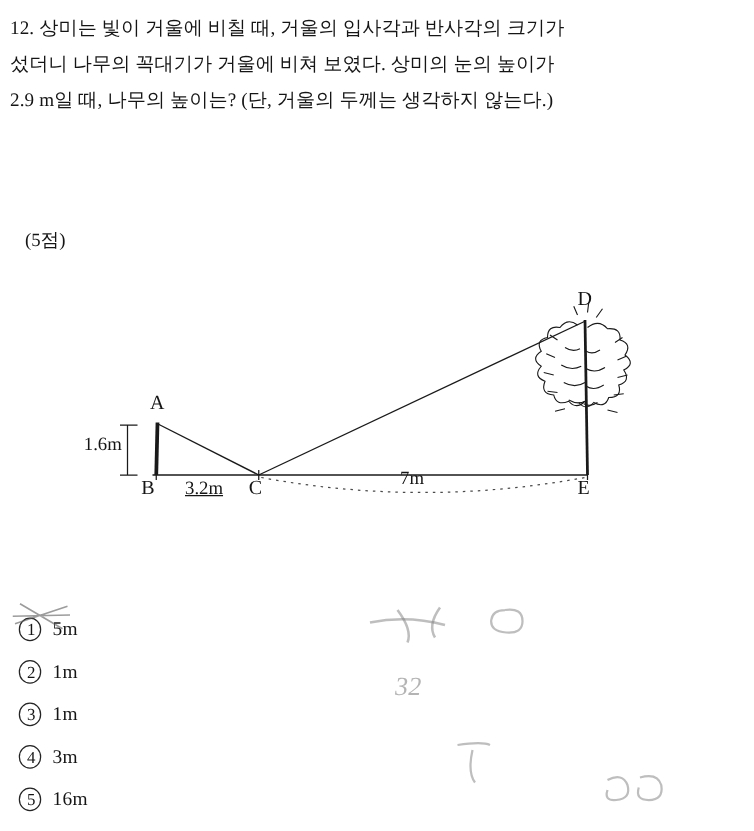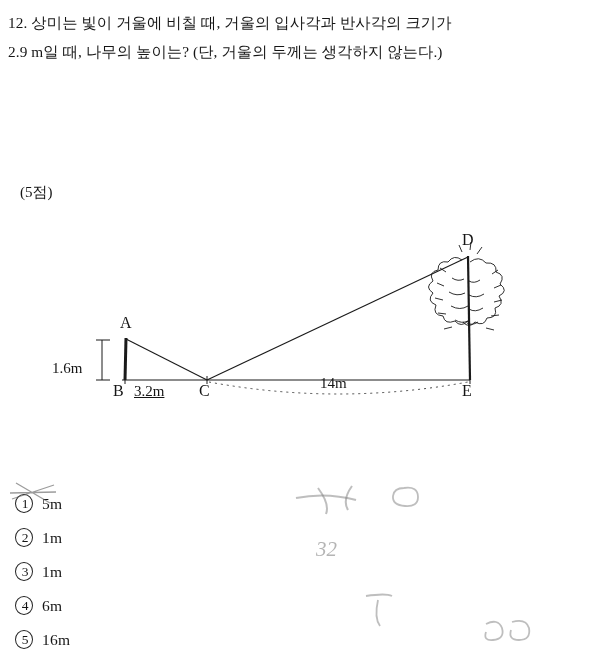--- a/index.html
+++ b/index.html
@@ -128,20 +128,21 @@
     font-style: italic;
   }
 </style>
 </head>
 <body>
 
 <div id="page">
 
   <div class="question">
     <div class="qline">12. 상미는 빛이 거울에 비칠 때, 거울의 입사각과 반사각의 크기가</div>
+    <div class="qline">섰더니 나무의 꼭대기가 거울에 비쳐 보였다. 상미의 눈의 높이가</div>
     <div class="qline">2.9 m일 때, 나무의 높이는? (단, 거울의 두께는 생각하지 않는다.)</div>
   </div>
   <div class="points">(5점)</div>
 
   <div id="figure">
     <svg width="603" height="195" viewBox="0 0 603 195">
 
       <line x1="122" y1="152" x2="470" y2="152" stroke="#1a1a1a" stroke-width="1.1"></line>
 
       <line x1="126" y1="110" x2="125" y2="152" stroke="#1a1a1a" stroke-width="3"></line>
@@ -178,23 +179,23 @@
         <path d="M462 24 l-3 -7 M470 22 l1 -8 M477 26 l5 -7"></path>
       </g>
     </svg>
 
     <div class="fig-label big" style="left:120px; top:86px;">A</div>
     <div class="fig-label big" style="left:113px; top:154px;">B</div>
     <div class="fig-label big" style="left:199px; top:154px;">C</div>
     <div class="fig-label big" style="left:462px; top:3px;">D</div>
     <div class="fig-label big" style="left:462px; top:154px;">E</div>
 
-    <div class="fig-label" style="left:52px; top:120px;margin-top:12px;">1.6m</div>
-    <div class="fig-label" style="left:134px; top:155px;text-decoration:underline;">3.2m</div>
-    <div class="fig-label" style="left:320px; top:147px;">14m</div>
+    <div class="fig-label" style="left:67px; top:120px;">1.6m</div>
+    <div class="fig-label" style="left:148px; top:155px;text-decoration:underline;">3.2m</div>
+    <div class="fig-label" style="left:320px; top:147px;">7m</div>
   </div>
 
   <div id="choices">
     <div class="choice">
       <span class="circnum">
         <span class="ring"></span>
         <span class="num">1</span>
       </span>
       <span class="val">5m</span>
       <svg id="scribble1" viewBox="0 0 48 30">
@@ -213,21 +214,21 @@
         <span class="ring"></span>
         <span class="num">3</span>
       </span>
       <span class="val">1m</span>
     </div>
     <div class="choice">
       <span class="circnum">
         <span class="ring"></span>
         <span class="num">4</span>
       </span>
-      <span class="val">6m</span>
+      <span class="val">3m</span>
     </div>
     <div class="choice">
       <span class="circnum">
         <span class="ring"></span>
         <span class="num">5</span>
       </span>
       <span class="val">16m</span>
     </div>
   </div>
 

